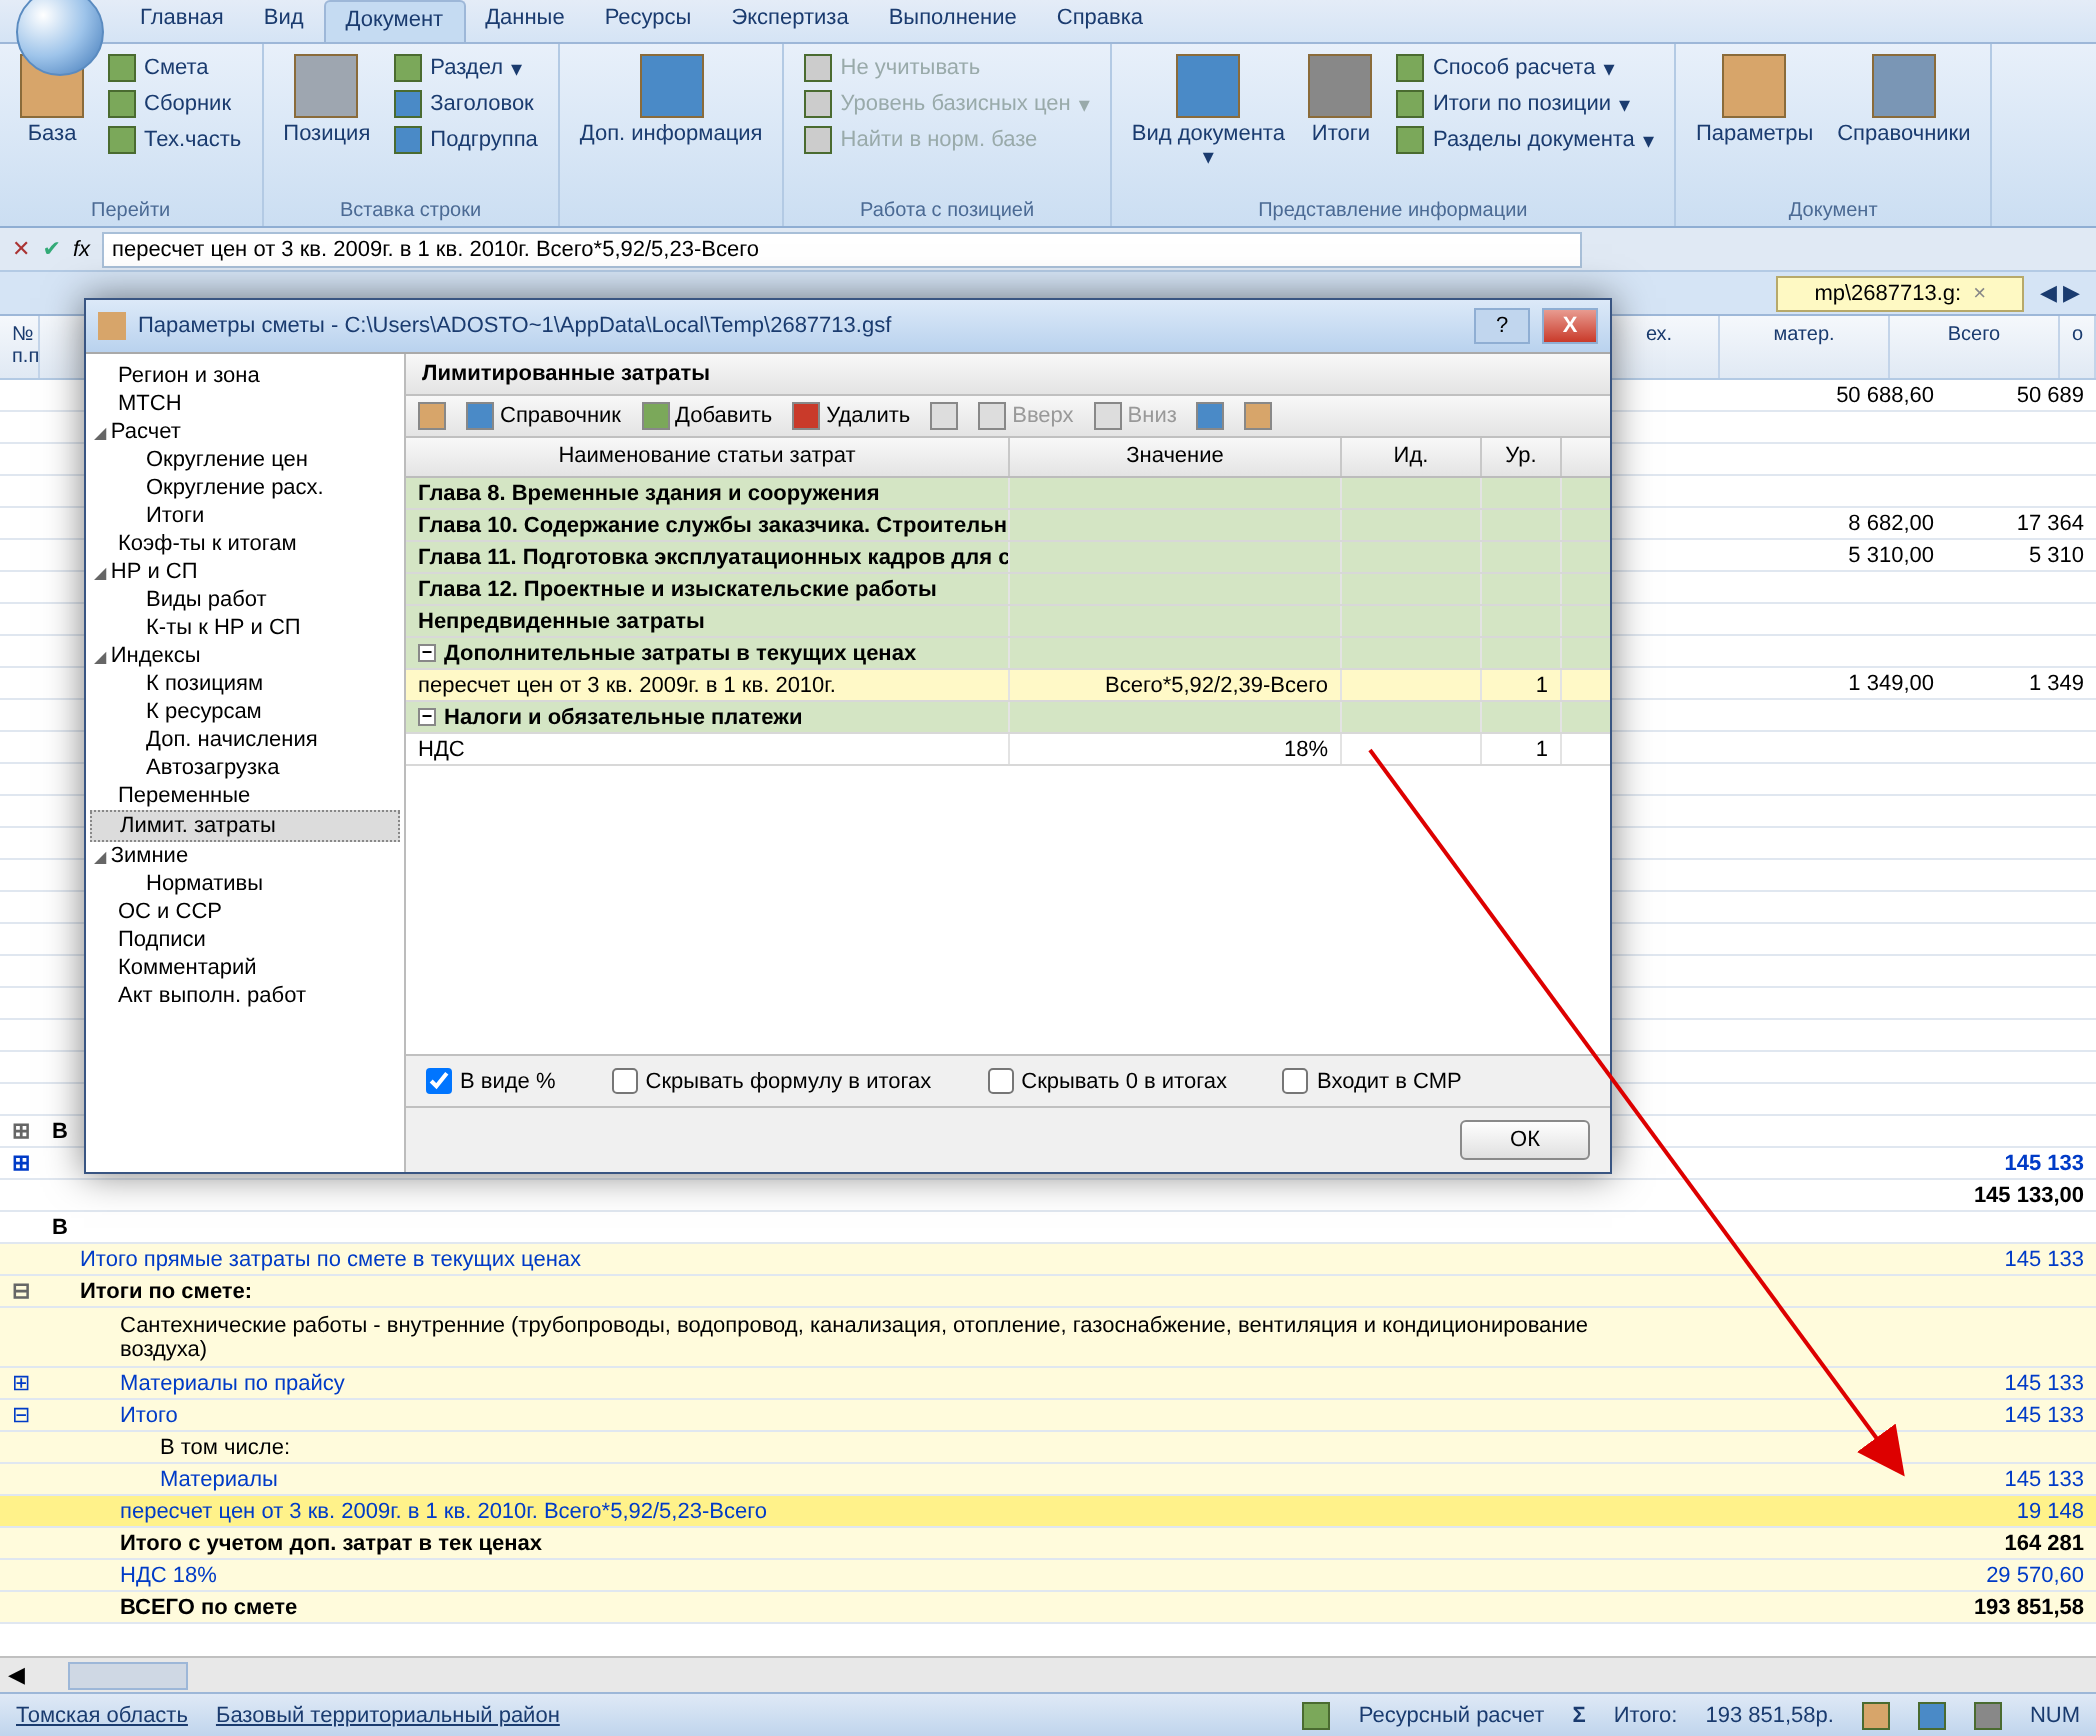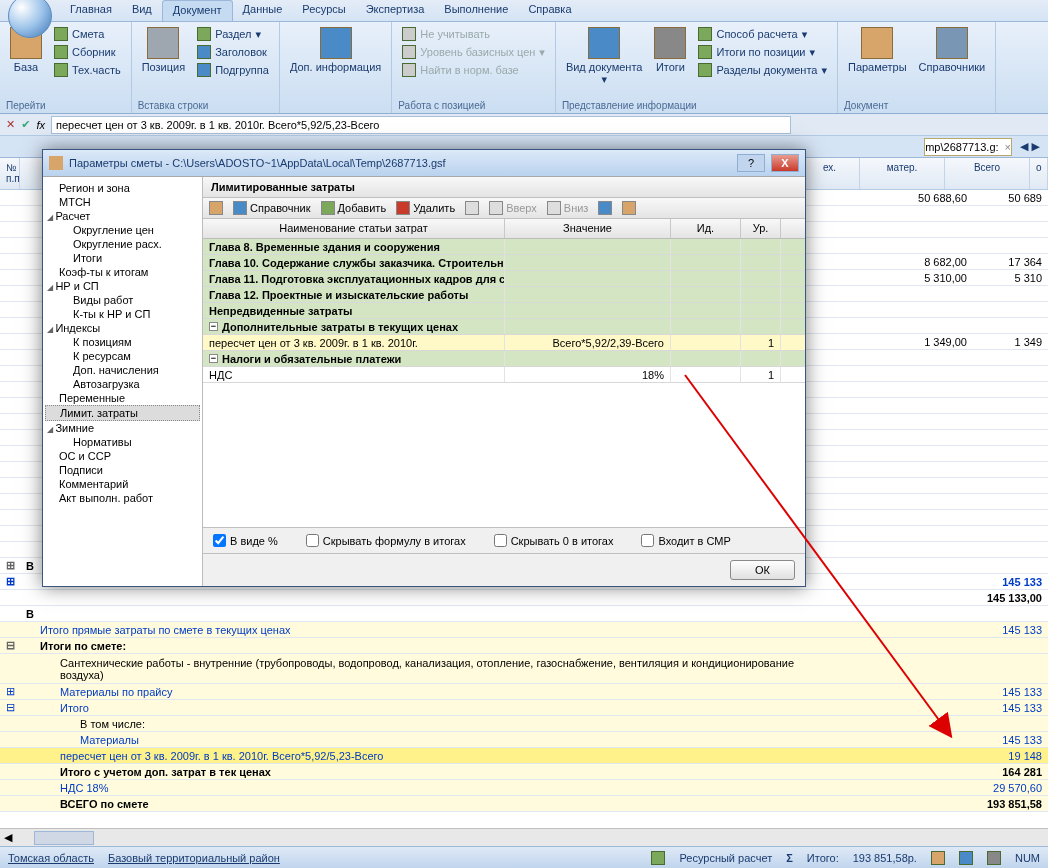--- a/index.html
+++ b/index.html
@@ -4,32 +4,32 @@
 <style>
 *{box-sizing:border-box;margin:0;padding:0;font-family:Tahoma,Arial,sans-serif;font-size:11px}
 body{background:#cfe0f2;overflow:hidden;width:1048px;height:868px;position:relative}
 .ribbon-tabs{background:linear-gradient(#e4ecf7,#d5e4f5);height:22px;display:flex;padding-left:60px;border-bottom:1px solid #9db7d8}
 .orb{position:absolute;left:8px;top:-6px;width:44px;height:44px;border-radius:50%;background:radial-gradient(circle at 30% 30%,#fff,#9ec4ea,#3b74b5);border:1px solid #5a8bc0;z-index:10}
 .ribbon-tab{padding:3px 10px;color:#1a3b6f;cursor:pointer}
 .ribbon-tab.active{background:#c5dbf2;border:1px solid #9db7d8;border-bottom:none;border-radius:3px 3px 0 0}
 .ribbon{background:linear-gradient(#e8f0fa,#cbdef2);height:92px;display:flex;border-bottom:1px solid #8faed3}
 .rgroup{border-right:1px solid #b3cae4;display:flex;flex-direction:column;padding:3px 6px 0}
 .rgroup-body{flex:1;display:flex;align-items:flex-start;gap:4px}
-.rgroup-label{text-align:left;color:#4b6a94;font-size:10px;padding:2px 0}
+.rgroup-label{text-align:center;color:#4b6a94;font-size:10px;padding:2px 0}
 .big-btn{display:flex;flex-direction:column;align-items:center;padding:2px 4px;cursor:pointer;min-width:40px}
 .big-btn .ic{width:32px;height:32px;background:#d7a56a;border:1px solid #8a6b3a;margin-bottom:2px}
 .big-btn span{color:#1a3b6f;text-align:center;line-height:12px}
 .small-btns{display:flex;flex-direction:column}
 .small-btn{display:flex;align-items:center;gap:4px;padding:2px 4px;cursor:pointer;color:#1a3b6f}
 .small-btn .sic{width:14px;height:14px;background:#7ba85a;border:1px solid #4a6b30}
 .small-btn.dis{color:#9aa}
 .fbar{background:#e0e9f4;height:22px;display:flex;align-items:center;padding:0 6px;gap:6px;border-bottom:1px solid #b3cae4}
 .fbar input{flex:0 0 740px;border:1px solid #a8bfd8;padding:2px 4px;background:#fff}
 .tabstrip{background:#d5e4f5;height:22px;display:flex;align-items:center;border-bottom:1px solid #9db7d8;padding-left:6px}
-.doctab{background:#ffffff;border:1px solid #b7a96a;padding:2px 0;font-size:10px;display:flex;gap:6px;align-items:flex-start}
+.doctab{background:#fef9c3;border:1px solid #b7a96a;padding:2px 18px;font-size:10px;display:flex;gap:6px;align-items:flex-start}
 .doctab .x{color:#888;cursor:pointer}
 .sheet{background:#fff;position:relative;height:680px;overflow:hidden}
 .sheet-hdr{display:flex;background:linear-gradient(#f5f8fc,#e0e9f4);border-bottom:1px solid #b3cae4;height:32px}
 .sheet-hdr .c{border-right:1px solid #c3d4e9;padding:4px 6px;color:#1a3b6f;text-align:center;font-size:10px}
 .sheet-body{}
 .row{display:flex;border-bottom:1px solid #e0e7f0;height:16px;align-items:center}
 .row .c{padding:0 6px;font-size:11px;overflow:hidden;white-space:nowrap}
 .row.yl{background:#fffbdc}
 .row.bold .c{font-weight:bold}
 .row.blue .c{color:#003bc7}

